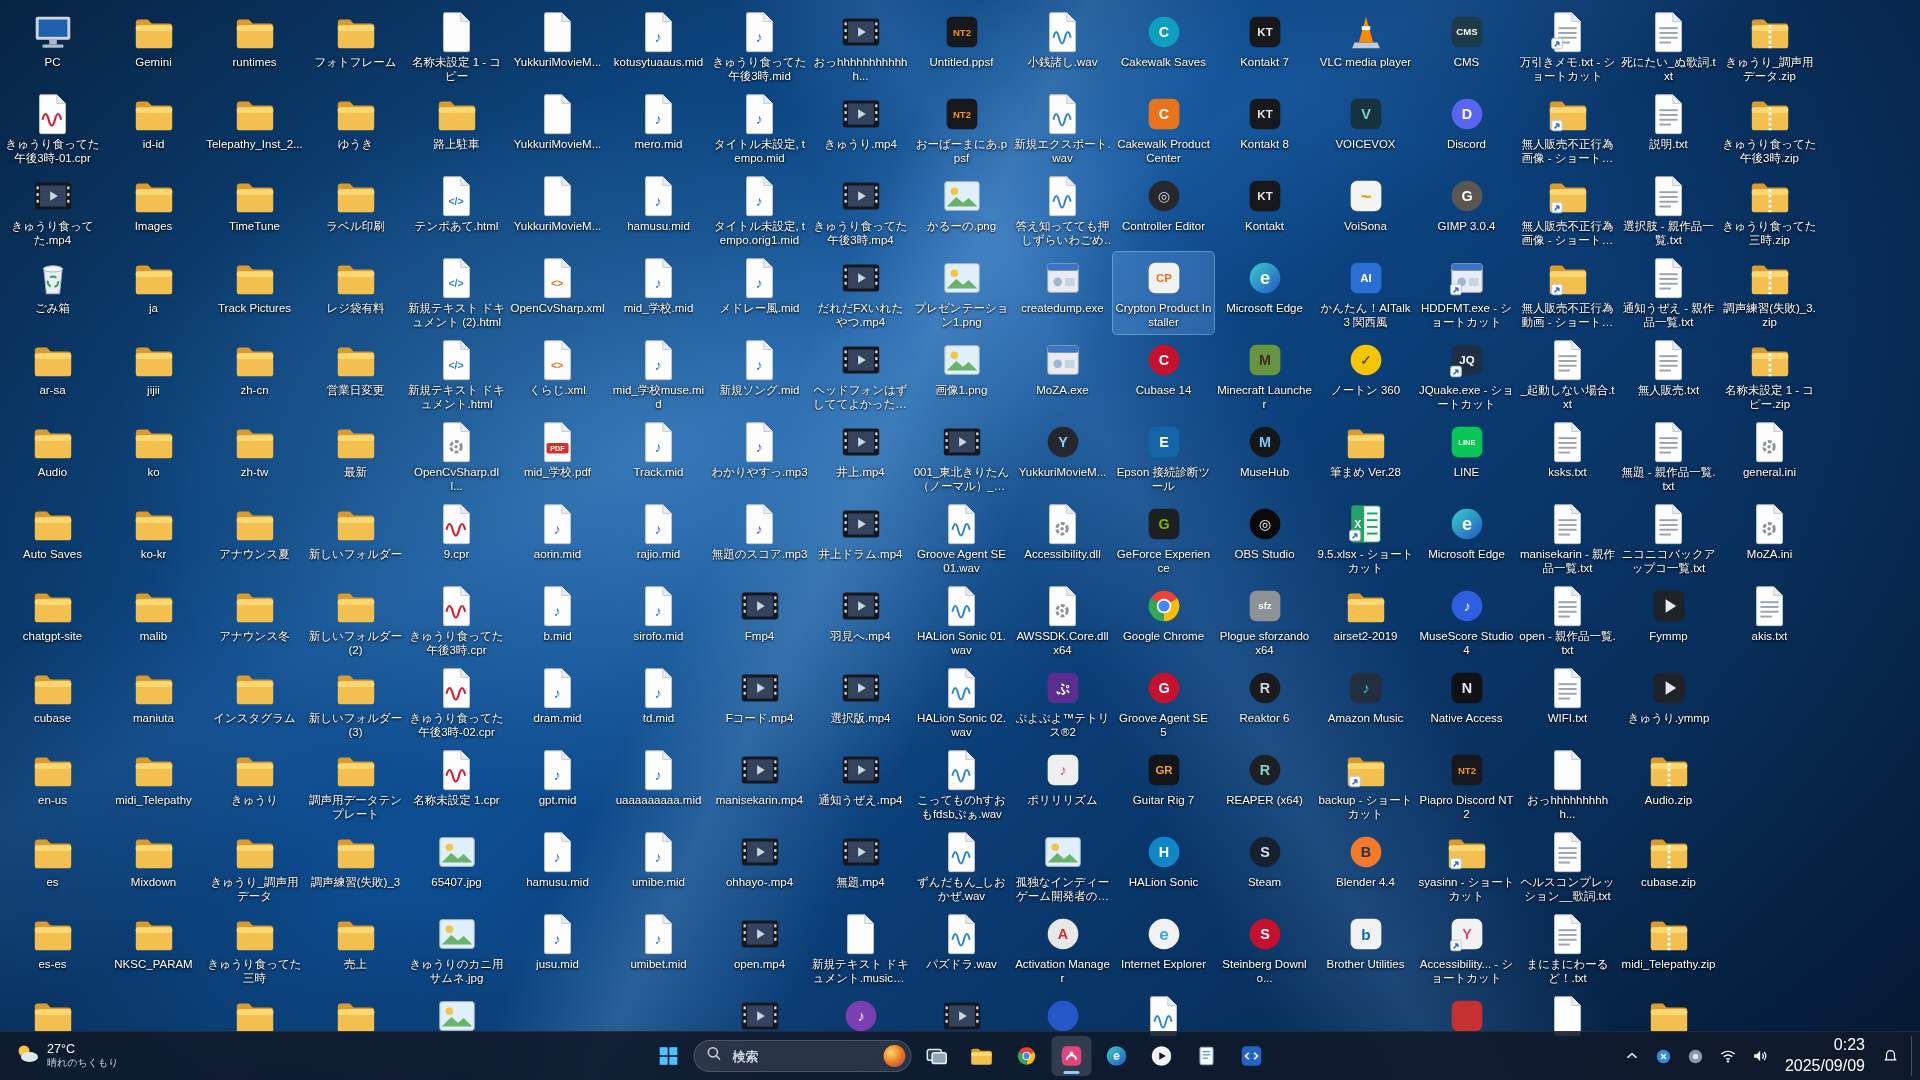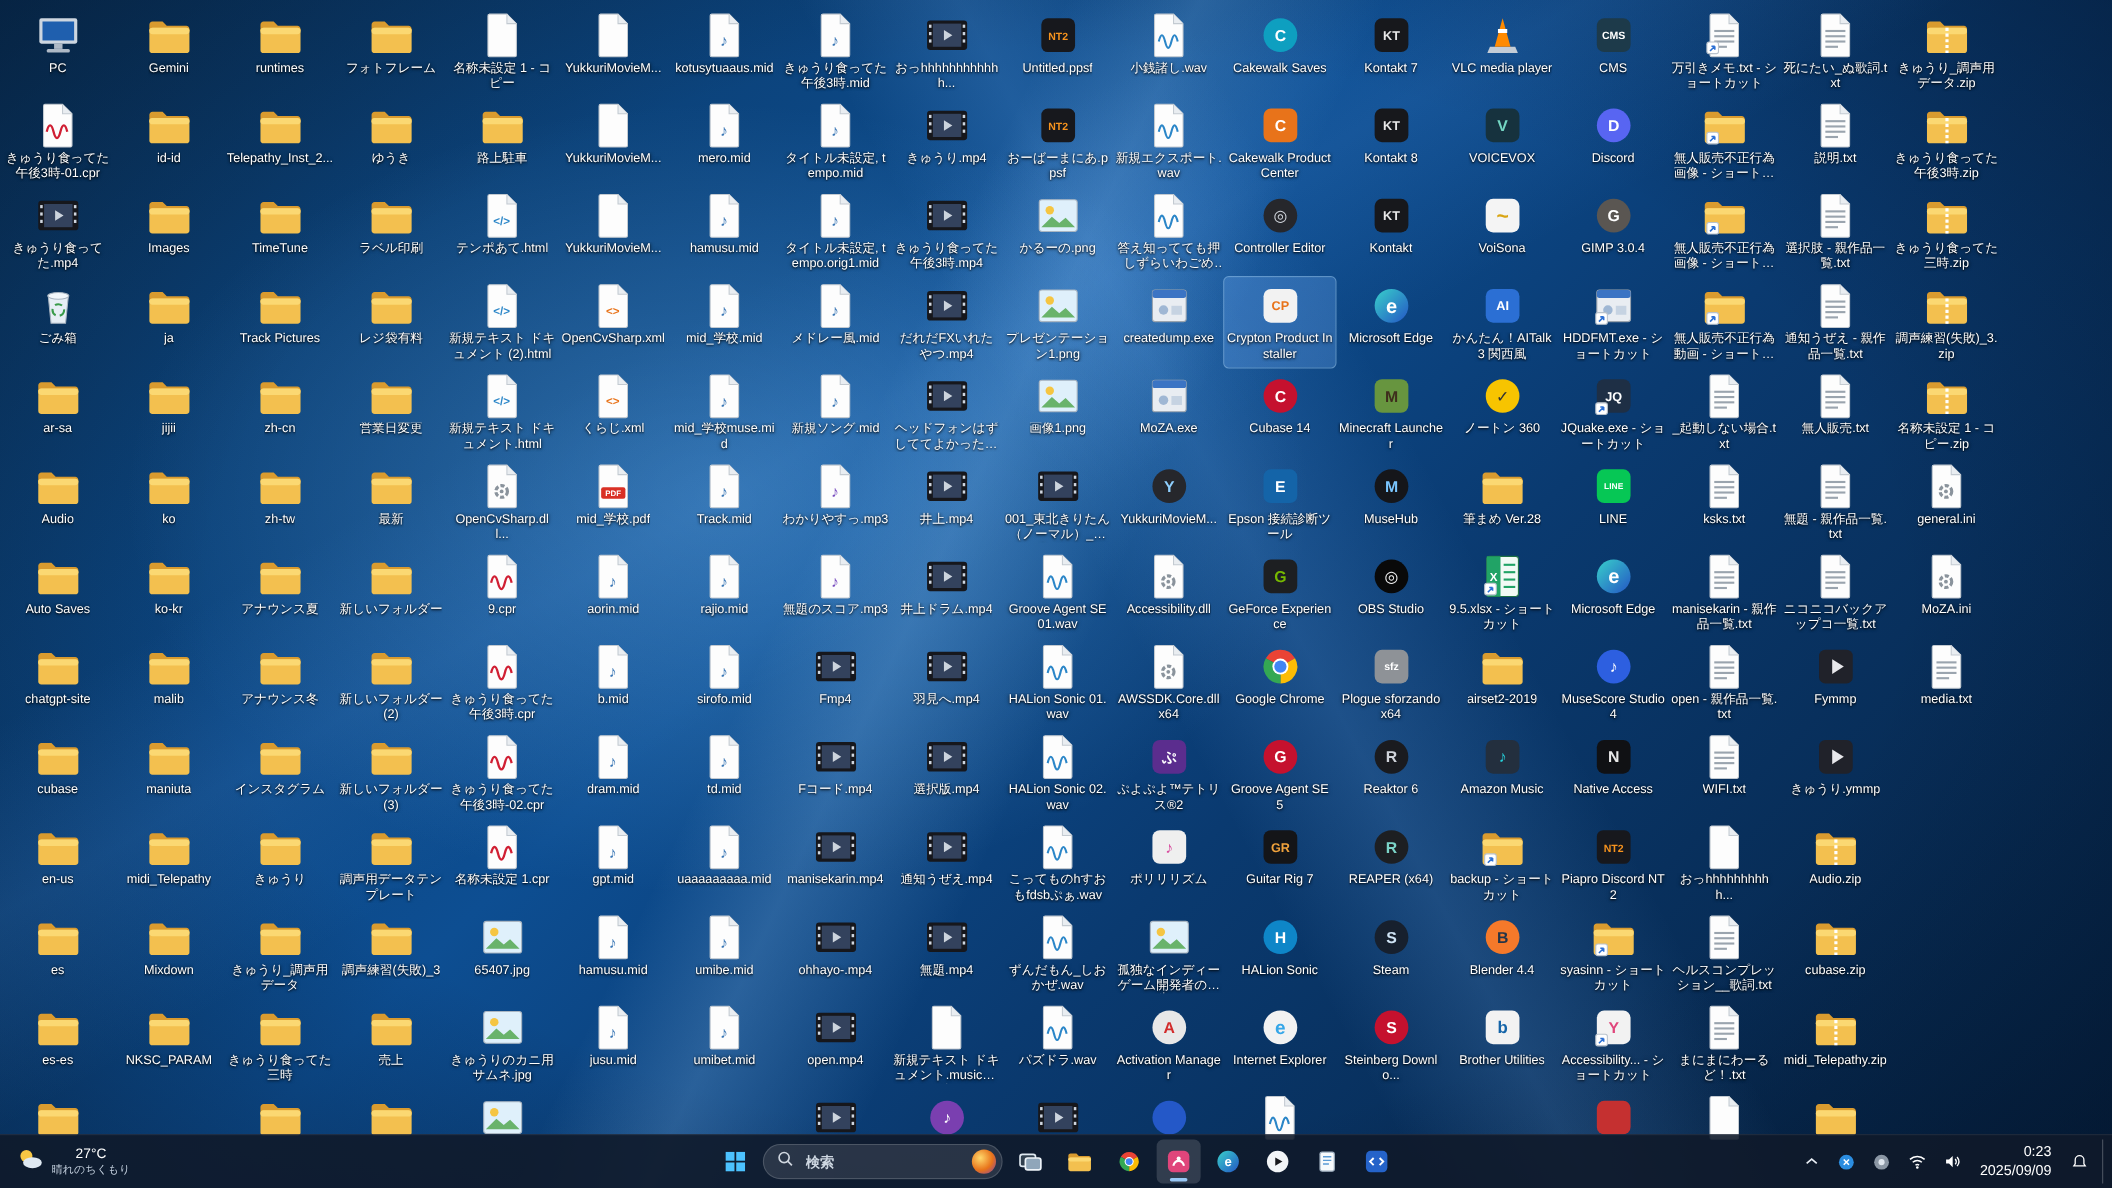--- a/index.html
+++ b/index.html
@@ -20,42 +20,42 @@
     padding-top:3px;box-sizing:border-box;border-radius:4px;}
   .cell.selected{background:rgba(120,180,255,.28);outline:1px solid rgba(170,215,255,.5);}
   .glyph{width:46px;height:46px;flex:none;}
   .label{margin-top:1px;font-size:11.5px;line-height:1.18;color:#fff;text-align:center;max-width:97px;
     text-shadow:0 1px 2px rgba(0,0,0,.95),0 0 4px rgba(0,0,0,.6);
     display:-webkit-box;-webkit-line-clamp:2;-webkit-box-orient:vertical;overflow:hidden;word-break:break-all;}
   .taskbar{position:absolute;left:0;right:0;bottom:0;height:48px;
     background:rgba(16,25,42,.90);border-top:1px solid rgba(255,255,255,.07);}
   .tb-left{position:absolute;left:4px;top:4px;height:40px;display:flex;align-items:center;gap:7px;
     padding:0 10px;border-radius:6px;}
-  .w-text{display:flex;flex-direction:column;text-align:center;}
+  .w-text{display:flex;flex-direction:column;}
   .w-temp{font-size:12.5px;color:#fff;}
   .w-cond{font-size:10px;color:#c3cfdd;}
   .tb-center{position:absolute;left:50%;top:4px;transform:translateX(-50%);
     display:flex;align-items:center;gap:5px;height:40px;}
   .tb-btn{position:relative;width:40px;height:40px;border:0;background:transparent;border-radius:6px;
     display:flex;align-items:center;justify-content:center;cursor:pointer;padding:0;}
   .tb-btn.active{background:rgba(255,255,255,.15);}
   .ind{position:absolute;bottom:2px;left:50%;transform:translateX(-50%);
     width:16px;height:3px;border-radius:2px;background:#98c7f5;}
   .search{display:flex;align-items:center;gap:6px;width:218px;height:32px;border-radius:16px;
     background:rgba(255,255,255,.11);border:1px solid rgba(255,255,255,.16);padding:0 5px 0 10px;box-sizing:border-box;}
   .search input{flex:1;min-width:0;background:transparent;border:0;outline:none;color:#e8eef5;font-size:13px;font-weight:bold;}
   .search input::placeholder{color:#cdd6e0;}
   .s-hl{width:22px;height:22px;border-radius:50%;flex:none;
     background:radial-gradient(circle at 35% 35%, #ffd86b, #e8731a 55%, #7a3fb0);}
   .tb-apps{display:flex;align-items:center;gap:5px;}
   .tb-right{position:absolute;right:4px;top:4px;height:40px;display:flex;align-items:center;gap:2px;}
   .tray-btn{width:30px;height:36px;border:0;background:transparent;border-radius:5px;
     display:flex;align-items:center;justify-content:center;cursor:pointer;padding:0;}
   .clock{display:flex;flex-direction:column;align-items:flex-end;justify-content:center;
-    color:#fff;font-size:13px;line-height:1.3;padding:2px 8px;border-radius:5px;}
+    color:#fff;font-size:16px;line-height:1.3;padding:2px 8px;border-radius:5px;}
   .show-desktop{width:4px;height:40px;border-left:1px solid rgba(255,255,255,.25);margin-left:4px;}
 </style>
 </head>
 <body>
 
 <div class="desktop">
   <div class="grid">
       <div class="cell">
         <div class="glyph"><svg viewBox="0 0 48 48" width="46" height="46">
             <rect x="6" y="8" width="36" height="24" rx="2" fill="#cdd6e0"></rect>
@@ -1370,21 +1370,21 @@
         <div class="glyph"><svg viewBox="0 0 48 48" width="46" height="46">
             <path d="M11 4h17l9 9v30a1.5 1.5 0 0 1-1.5 1.5h-24A1.5 1.5 0 0 1 10 43V5.5A1.5 1.5 0 0 1 11.5 4z" fill="#fdfdfd" stroke="#c3cad1"></path>
             <path d="M28 4v9h9" fill="#e9edf1" stroke="#c3cad1"></path>
             <g fill="#9aa4ae">
               <rect x="14" y="19" width="19" height="2"></rect>
               <rect x="14" y="24" width="19" height="2"></rect>
               <rect x="14" y="29" width="19" height="2"></rect>
               <rect x="14" y="34" width="12" height="2"></rect>
             </g>
           </svg></div>
-        <div class="label">media.txt</div>
+        <div class="label">akis.txt</div>
       </div>
       <div class="cell">
         <div class="glyph"><svg viewBox="0 0 48 48" width="46" height="46">
             <path d="M5 14c0-1.7 1.3-3 3-3h9.5l4 4H40c1.7 0 3 1.3 3 3v2H5z" fill="#d99b2f"></path>
             <rect x="5" y="17" width="38" height="24" rx="3" fill="#f3c04f"></rect>
             <rect x="5" y="17" width="38" height="6" rx="3" fill="#fbd872"></rect>
           </svg></div>
         <div class="label">cubase</div>
       </div>
       <div class="cell">

